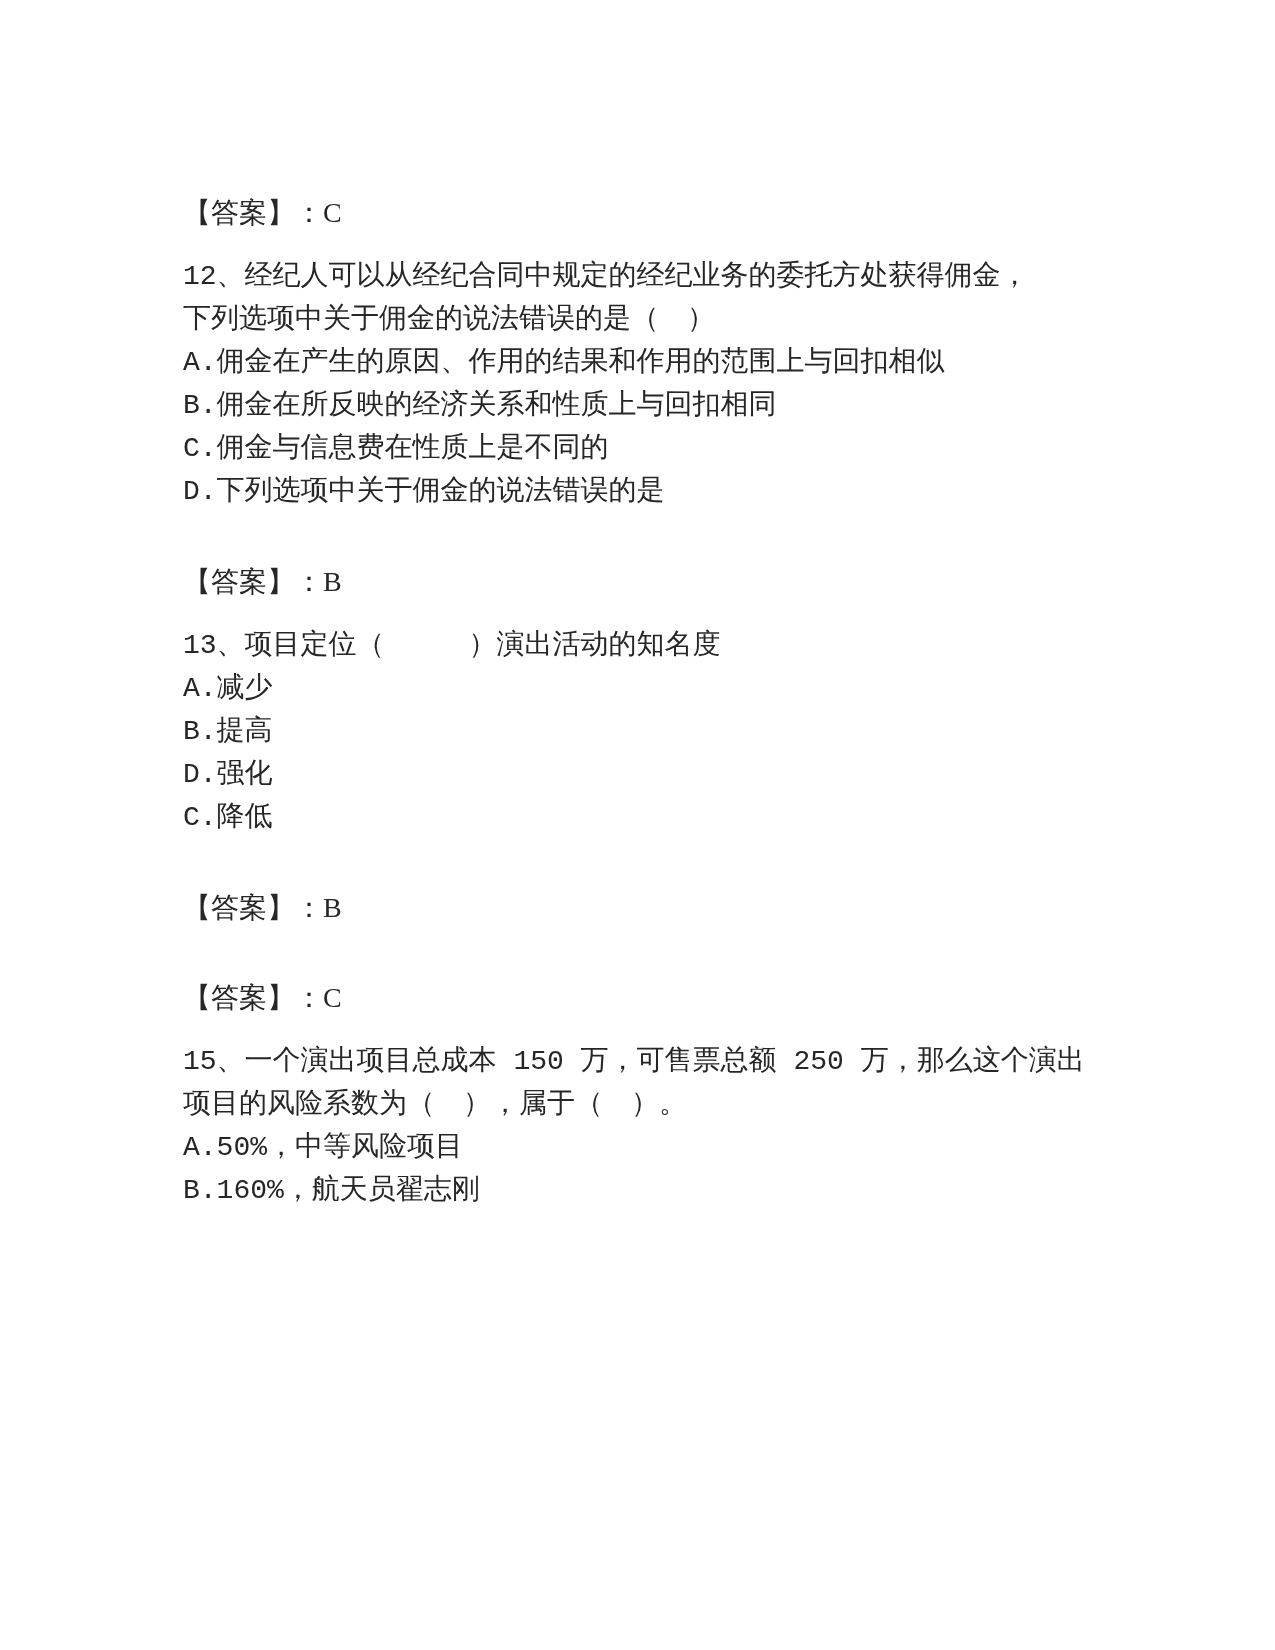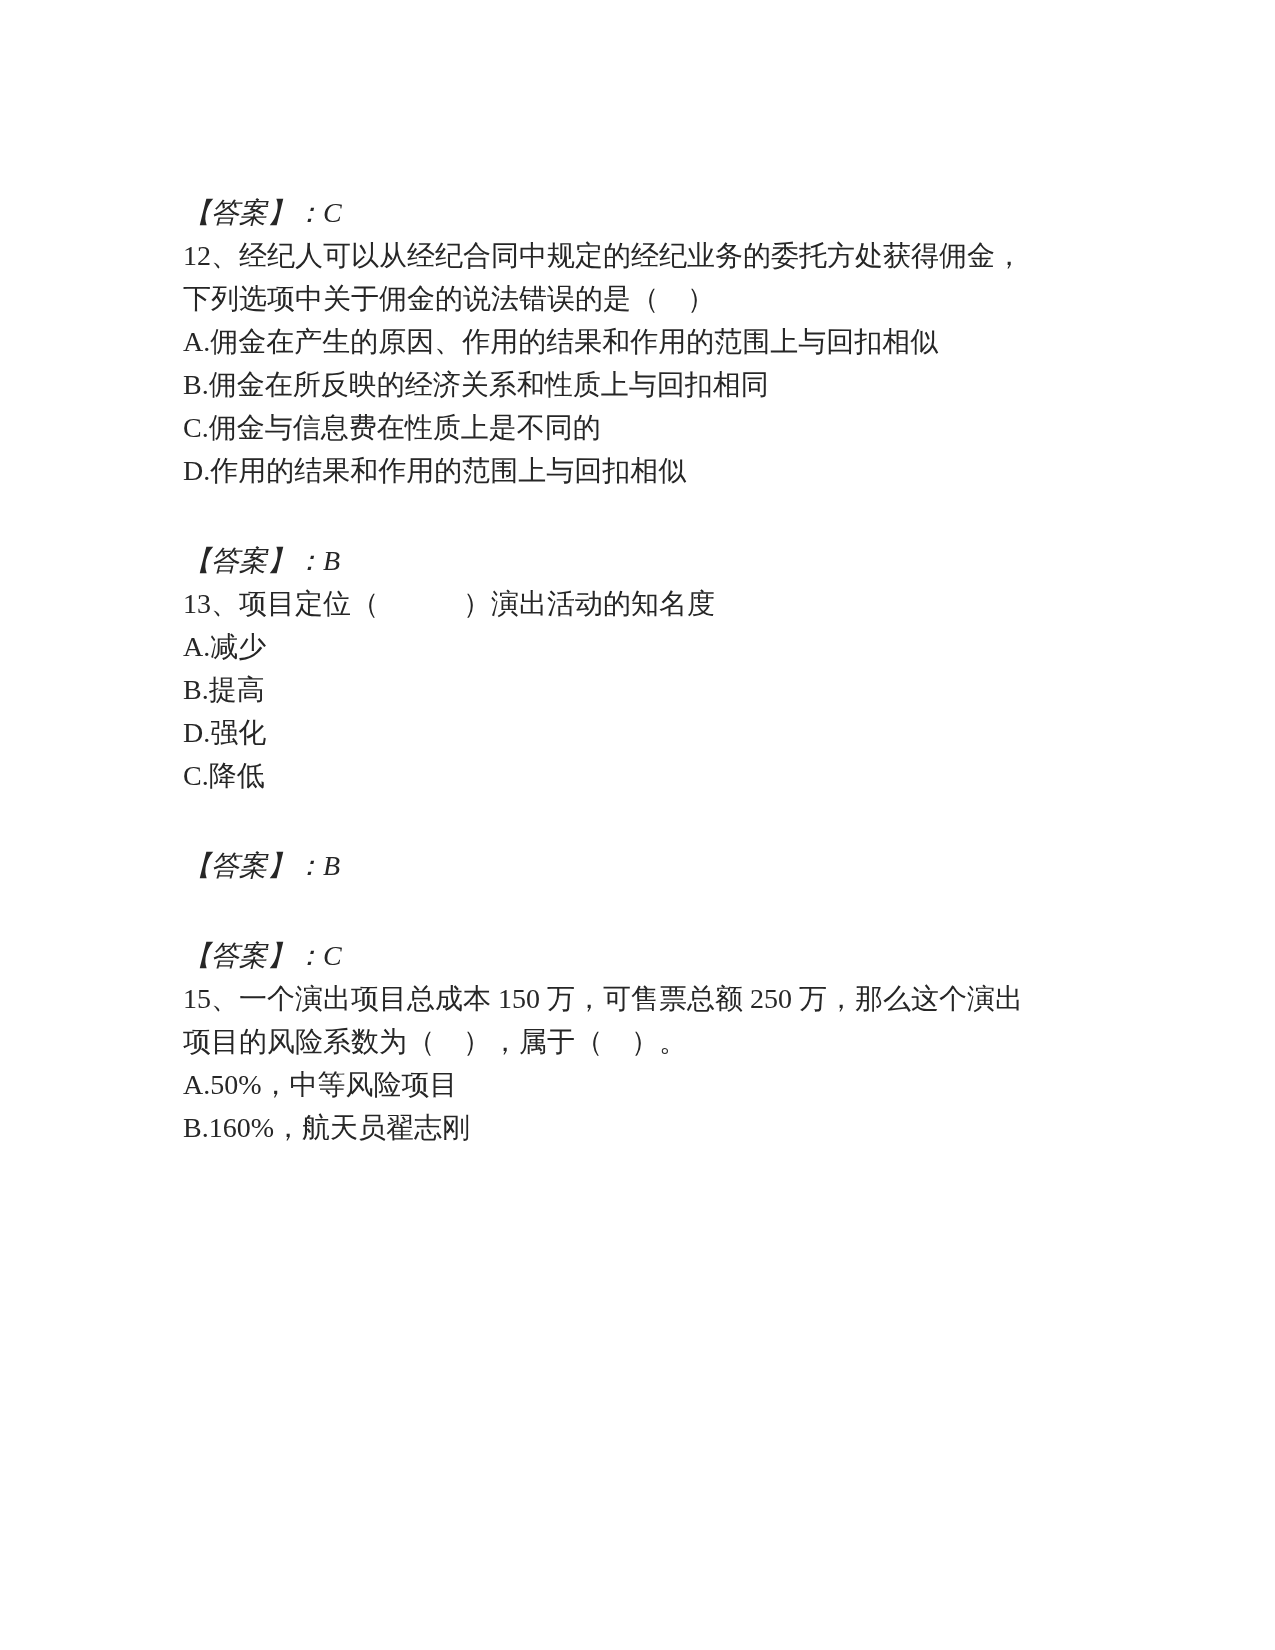--- a/index.html
+++ b/index.html
@@ -23,42 +23,43 @@
     font-size: 28px;
     line-height: 43px;
   }
   .doc p {
     margin: 0;
     padding: 0;
     white-space: pre-wrap;
   }
   .block-answer {
     margin-top: 47px !important;
-    font-style: italic;
   }
   .block-answer.first {
     margin-top: 0 !important;
   }
   .block-question {
+    margin-top: 21px;
+    font-family: Liberation Mono, monospace;
   }
 </style>
 </head>
 <body>
 
 <div class="doc">
 
   <p class="block-answer first">【答案】：C</p>
 
   <div class="block-question">
     <p>12、经纪人可以从经纪合同中规定的经纪业务的委托方处获得佣金，</p>
     <p>下列选项中关于佣金的说法错误的是（　）</p>
     <p>A.佣金在产生的原因、作用的结果和作用的范围上与回扣相似</p>
     <p>B.佣金在所反映的经济关系和性质上与回扣相同</p>
     <p>C.佣金与信息费在性质上是不同的</p>
-    <p>D.作用的结果和作用的范围上与回扣相似</p>
+    <p>D.下列选项中关于佣金的说法错误的是</p>
   </div>
 
   <p class="block-answer">【答案】：B</p>
 
   <div class="block-question">
     <p>13、项目定位（　　　）演出活动的知名度</p>
     <p>A.减少</p>
     <p>B.提高</p>
     <p>D.强化</p>
     <p>C.降低</p>

